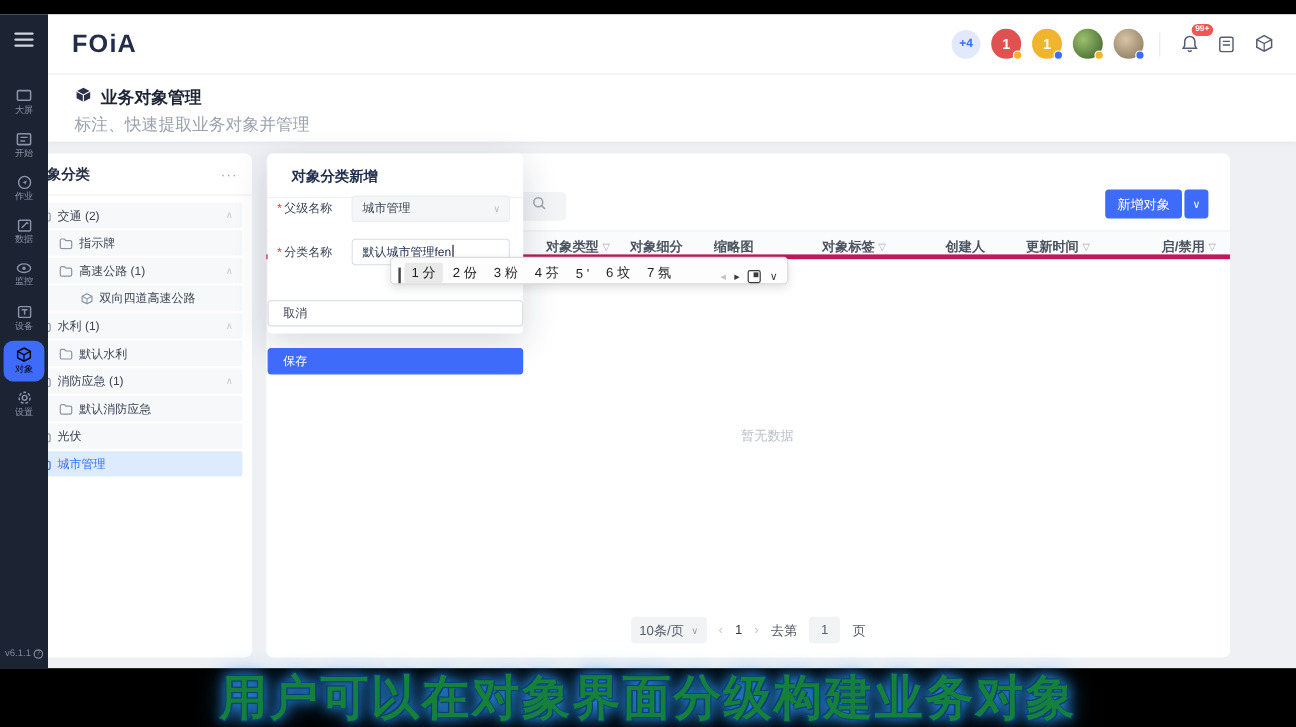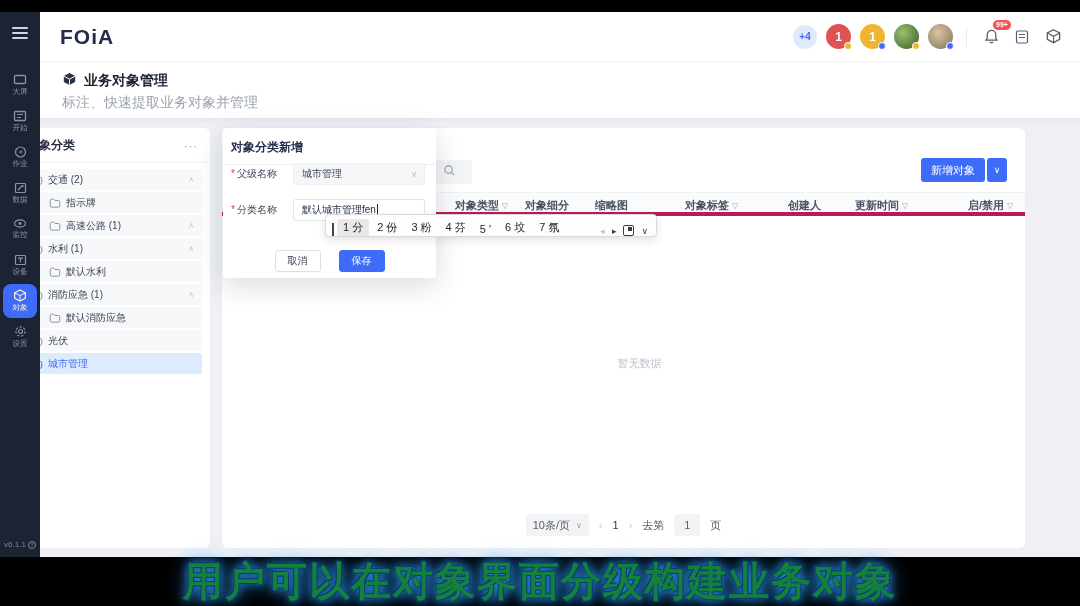--- a/index.html
+++ b/index.html
@@ -10,21 +10,21 @@
 
   
   .sidebar { position:absolute; left:0; top:0; width:40px; height:100%; background:#1c2332; z-index:5; }
   .hamburger { position:absolute; left:50%; transform:translateX(-50%); top:12px; width:16px; cursor:pointer; }
   .hamburger i { display:block; height:2px; background:#cfd5e1; margin:3px 0; border-radius:1px; }
   .nav { position:absolute; top:56px; left:0; width:40px; display:flex; flex-direction:column; align-items:center; }
   .nav-item { width:34px; height:34px; margin-bottom:2px; border-radius:8px; display:flex; flex-direction:column; align-items:center; justify-content:center; color:#8a93a8; cursor:pointer; }
   .nav-item .nico { font-size:12px; line-height:13px; }
   .nav-item svg { display:block; }
   .nav-item .nlabel { font-size:8px; line-height:10px; margin-top:1px; transform:scale(.95); white-space:nowrap; }
-  .nav-item.active { background:#3f6bfa; color:#fef9c3; }
+  .nav-item.active { background:#3f6bfa; color:#000000; }
   .version { position:absolute; bottom:8px; left:0; width:40px; text-align:center; font-size:8px; color:#7c8699; display:flex; align-items:center; justify-content:center; gap:2px; }
   .vq { display:inline-block; width:8px; height:8px; border:1px solid #7c8699; border-radius:50%; font-size:6px; line-height:7px; text-align:center; }
 
   
   .topbar { position:absolute; left:40px; top:0; width:1040px; height:50px; background:#fff; border-bottom:1px solid #f0f1f3; display:flex; align-items:center; z-index:4; }
   .logo { margin-left:20px; font-size:21px; font-weight:800; letter-spacing:1px; color:#232d47; }
   .top-right { margin-left:auto; margin-right:16px; display:flex; align-items:center; gap:9px; }
   .chip { width:24px; height:24px; border-radius:50%; background:#e3e9fd; color:#3f6bfa; font-size:10px; font-weight:700; display:flex; align-items:center; justify-content:center; cursor:pointer; }
   .avatar { position:relative; width:25px; height:25px; border-radius:50%; color:#fff; font-size:12px; font-weight:700; display:flex; align-items:center; justify-content:center; cursor:pointer; }
   .avatar .dot { position:absolute; right:-1px; bottom:-1px; width:8px; height:8px; border-radius:50%; border:1.5px solid #fff; }
@@ -69,30 +69,30 @@
   .empty { position:absolute; left:16px; top:228px; width:100%; text-align:center; font-size:11px; color:#bcc2cb; }
   .pager { position:absolute; left:0; top:386px; width:100%; display:flex; align-items:center; justify-content:center; gap:10px; font-size:11px; color:#555e6b; }
   .psize { height:22px; padding:0 7px; background:#f2f3f5; border-radius:3px; display:flex; align-items:center; gap:6px; cursor:pointer; }
   .psize .pchev { font-size:8px; color:#9aa2ad; }
   .parrow { color:#c2c8d1; font-size:11px; cursor:pointer; }
   .pcur { color:#333a46; cursor:pointer; }
   .pgoto-box { width:26px; height:22px; background:#f2f3f5; border-radius:3px; display:flex; align-items:center; justify-content:center; cursor:text; }
 
   
   .modal { position:absolute; left:223px; top:116px; width:213px; height:150px; background:#fff; border-radius:4px; box-shadow:0 8px 28px rgba(20,30,60,.16); z-index:8; }
-  .m-title { padding:11px 8px 8px; font-size:12px; font-weight:700; color:#22304d; border-bottom:1px solid #eef0f2; }
+  .m-title { padding:11px 20px 8px; font-size:12px; font-weight:700; color:#22304d; border-bottom:1px solid #eef0f2; }
   .m-row { position:absolute; left:0; width:100%; display:flex; align-items:center; }
   .m-row1 { top:35px; } .m-row2 { top:71px; }
   .m-label { width:62px; margin-left:8px; font-size:10px; color:#3c4454; text-align:left; white-space:nowrap; }
   .req { color:#e4393c; margin-right:2px; }
   .m-select { position:relative; width:132px; height:22px; background:#f5f6f8; border:1px solid #eceef2; border-radius:3px; display:flex; align-items:center; padding:0 8px; font-size:10px; color:#3c4454; cursor:pointer; }
   .m-select .schev { position:absolute; right:7px; color:#b6bcc6; font-size:8px; }
   .m-input { position:relative; width:132px; height:22px; background:#fff; border:1px solid #dfe3ea; border-radius:3px; display:flex; align-items:center; padding:0 8px; font-size:10px; color:#22304d; cursor:text; }
   .caret { display:inline-block; width:1px; height:12px; background:#222; margin-left:1px; }
-  .m-btns { position:absolute; top:122px; left:0; width:100%; display:flex; justify-content:center; gap:18px; }
+  .m-btns { position:absolute; top:122px; left:0; width:100%; display:flex; justify-content:center; gap:18px;flex-direction:column; }
   .btn { height:22px; padding:0 12px; border-radius:3px; font-size:10px; cursor:pointer; display:flex; align-items:center; }
   .btn-cancel { background:#fff; border:1px solid #dcdfe6; color:#3c4454; }
   .btn-save { background:#3f6bfa; border:1px solid #3f6bfa; color:#fff; }
 
   
   .ime { position:absolute; left:325px; top:202px; width:332px; height:23px; background:#fdfdfd; border:1px solid #dadada; border-radius:4px; box-shadow:0 3px 8px rgba(0,0,0,.12); z-index:9; display:flex; align-items:flex-end; padding:0 6px; gap:2px; }
   .ime-mark { width:2px; height:13px; background:#444; margin-right:1px; }
   .cand { font-size:11px; color:#1f1f1f; padding:1px 6px; border-radius:2px; white-space:nowrap; cursor:pointer; }
   .cand.first { background:#e9e9e9; }
   .ime-ctrl { margin-left:auto; display:flex; align-items:center; gap:7px; padding-right:2px; }
@@ -275,20 +275,29 @@
           <span>指示牌</span>
         </div>
         <div class="tree-row lvl1">
           <span class="ticon">
               <svg width="12" height="10" viewBox="0 0 14 12">
                 <path d="M1.3 3c0-.9.6-1.6 1.5-1.6h2.6L7 3h4.2c.9 0 1.5.7 1.5 1.6v4.8c0 .9-.6 1.6-1.5 1.6H2.8c-.9 0-1.5-.7-1.5-1.6z" fill="none" stroke="currentColor" stroke-width="1.2"></path>
               </svg>
             </span>
           <span>高速公路 (1)</span>
             <span class="chev">∧</span>
+        </div>
+        <div class="tree-row lvl2">
+          <span class="ticon">
+              <svg width="11" height="10" viewBox="0 0 14 13">
+                <path d="M7 1l5.3 2.8v5.4L7 12 1.7 9.2V3.8z" fill="none" stroke="currentColor" stroke-width="1.3"></path>
+                <path d="M1.7 3.8L7 6.6l5.3-2.8M7 6.6V12" fill="none" stroke="currentColor" stroke-width="1.1"></path>
+              </svg>
+            </span>
+          <span>双向四道高速公路</span>
         </div>
         <div class="tree-row lvl0">
           <span class="ticon">
               <svg width="12" height="10" viewBox="0 0 14 12">
                 <path d="M1.3 3c0-.9.6-1.6 1.5-1.6h2.6L7 3h4.2c.9 0 1.5.7 1.5 1.6v4.8c0 .9-.6 1.6-1.5 1.6H2.8c-.9 0-1.5-.7-1.5-1.6z" fill="none" stroke="currentColor" stroke-width="1.2"></path>
               </svg>
             </span>
           <span>水利 (1)</span>
             <span class="chev">∧</span>
         </div>

